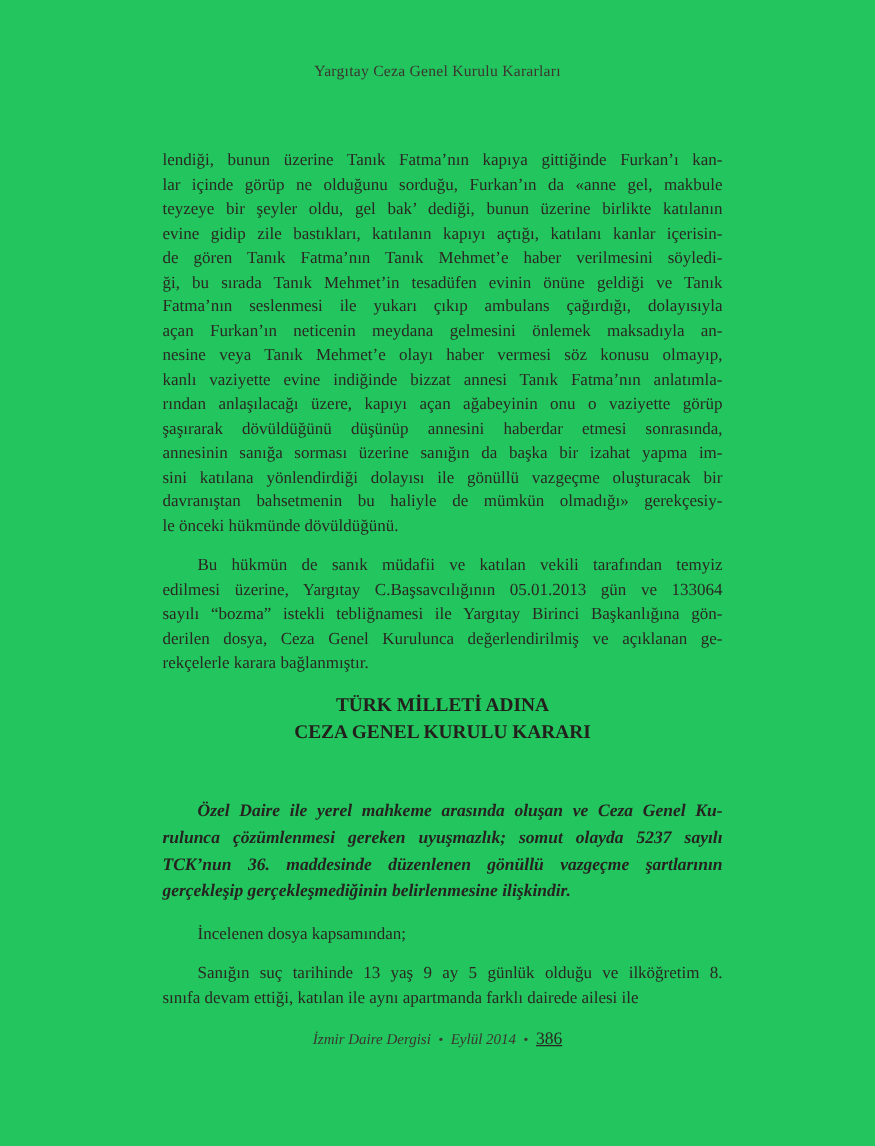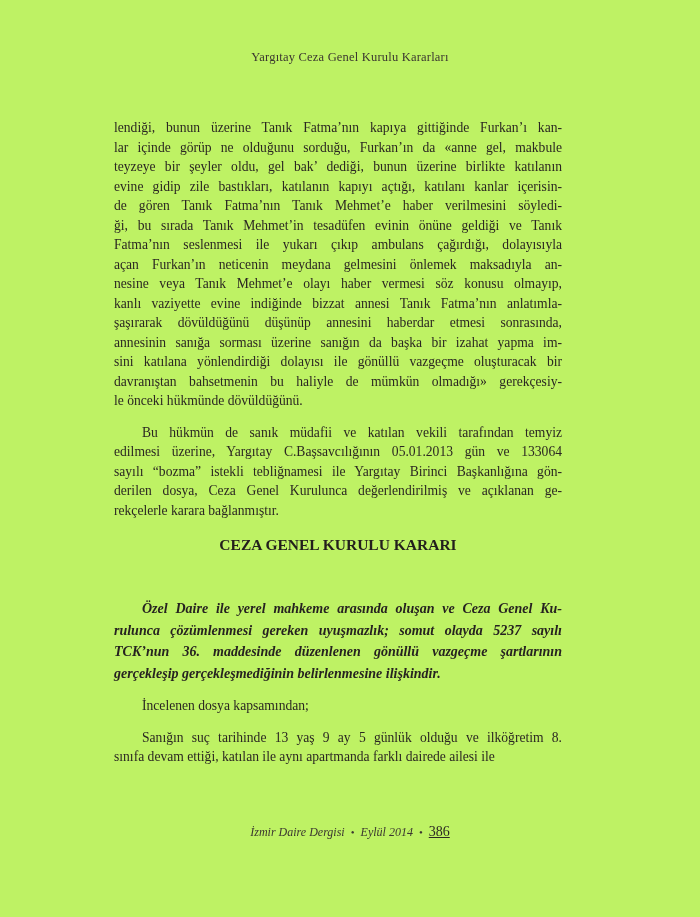--- a/index.html
+++ b/index.html
@@ -4,39 +4,39 @@
 <style>
   html, body {
     margin: 0;
     padding: 0;
     background: #ffffff;
   }
   .page {
     position: relative;
     width: 700px;
     height: 917px;
-    background: #bef264;
+    background: #22c55e;
     font-family: "Liberation Serif", serif;
     color: #2b2722;
     overflow: hidden;
   }
   .running-header {
     position: absolute;
     top: 50px;
     left: 126px;
     width: 448px;
     text-align: center;
     font-size: 12.5px;
     letter-spacing: 0.2px;
     color: #3b3630;
   }
   .text-column {
     position: absolute;
     top: 118px;
-    left: 114px;
+    left: 130px;
     width: 448px;
     font-size: 13.6px;
     line-height: 19.5px;
   }
   .para { margin: 0; }
   .para .line {
     text-align: justify;
     text-align-last: justify;
   }
   .para .line.line-last {
@@ -96,36 +96,38 @@
         <div class="line">lendiği, bunun üzerine Tanık Fatma’nın kapıya gittiğinde Furkan’ı kan-</div>
         <div class="line">lar içinde görüp ne olduğunu sorduğu, Furkan’ın da «anne gel, makbule</div>
         <div class="line">teyzeye bir şeyler oldu, gel bak’ dediği, bunun üzerine birlikte katılanın</div>
         <div class="line">evine gidip zile bastıkları, katılanın kapıyı açtığı, katılanı kanlar içerisin-</div>
         <div class="line">de gören Tanık Fatma’nın Tanık Mehmet’e haber verilmesini söyledi-</div>
         <div class="line">ği, bu sırada Tanık Mehmet’in tesadüfen evinin önüne geldiği ve Tanık</div>
         <div class="line">Fatma’nın seslenmesi ile yukarı çıkıp ambulans çağırdığı, dolayısıyla</div>
         <div class="line">açan Furkan’ın neticenin meydana gelmesini önlemek maksadıyla an-</div>
         <div class="line">nesine veya Tanık Mehmet’e olayı haber vermesi söz konusu olmayıp,</div>
         <div class="line">kanlı vaziyette evine indiğinde bizzat annesi Tanık Fatma’nın anlatımla-</div>
+        <div class="line">rından anlaşılacağı üzere, kapıyı açan ağabeyinin onu o vaziyette görüp</div>
         <div class="line">şaşırarak dövüldüğünü düşünüp annesini haberdar etmesi sonrasında,</div>
         <div class="line">annesinin sanığa sorması üzerine sanığın da başka bir izahat yapma im-</div>
         <div class="line">sini katılana yönlendirdiği dolayısı ile gönüllü vazgeçme oluşturacak bir</div>
         <div class="line">davranıştan bahsetmenin bu haliyle de mümkün olmadığı» gerekçesiy-</div>
         <div class="line line-last">le önceki hükmünde dövüldüğünü.</div>
       </div>
 
     <div class="para indent mt-12">
         <div class="line">Bu hükmün de sanık müdafii ve katılan vekili tarafından temyiz</div>
         <div class="line">edilmesi üzerine, Yargıtay C.Başsavcılığının 05.01.2013 gün ve 133064</div>
         <div class="line">sayılı “bozma” istekli tebliğnamesi ile Yargıtay Birinci Başkanlığına gön-</div>
         <div class="line">derilen dosya, Ceza Genel Kurulunca değerlendirilmiş ve açıklanan ge-</div>
         <div class="line line-last">rekçelerle karara bağlanmıştır.</div>
       </div>
 
     <div class="heading">
+      <div>TÜRK MİLLETİ ADINA</div>
       <div>CEZA GENEL KURULU KARARI</div>
     </div>
 
     <div class="para indent bold-italic mt-15">
         <div class="line">Özel Daire ile yerel mahkeme arasında oluşan ve Ceza Genel Ku-</div>
         <div class="line">rulunca çözümlenmesi gereken uyuşmazlık; somut olayda 5237 sayılı</div>
         <div class="line">TCK’nun 36. maddesinde düzenlenen gönüllü vazgeçme şartlarının</div>
         <div class="line line-last">gerçekleşip gerçekleşmediğinin belirlenmesine ilişkindir.</div>
       </div>
 

